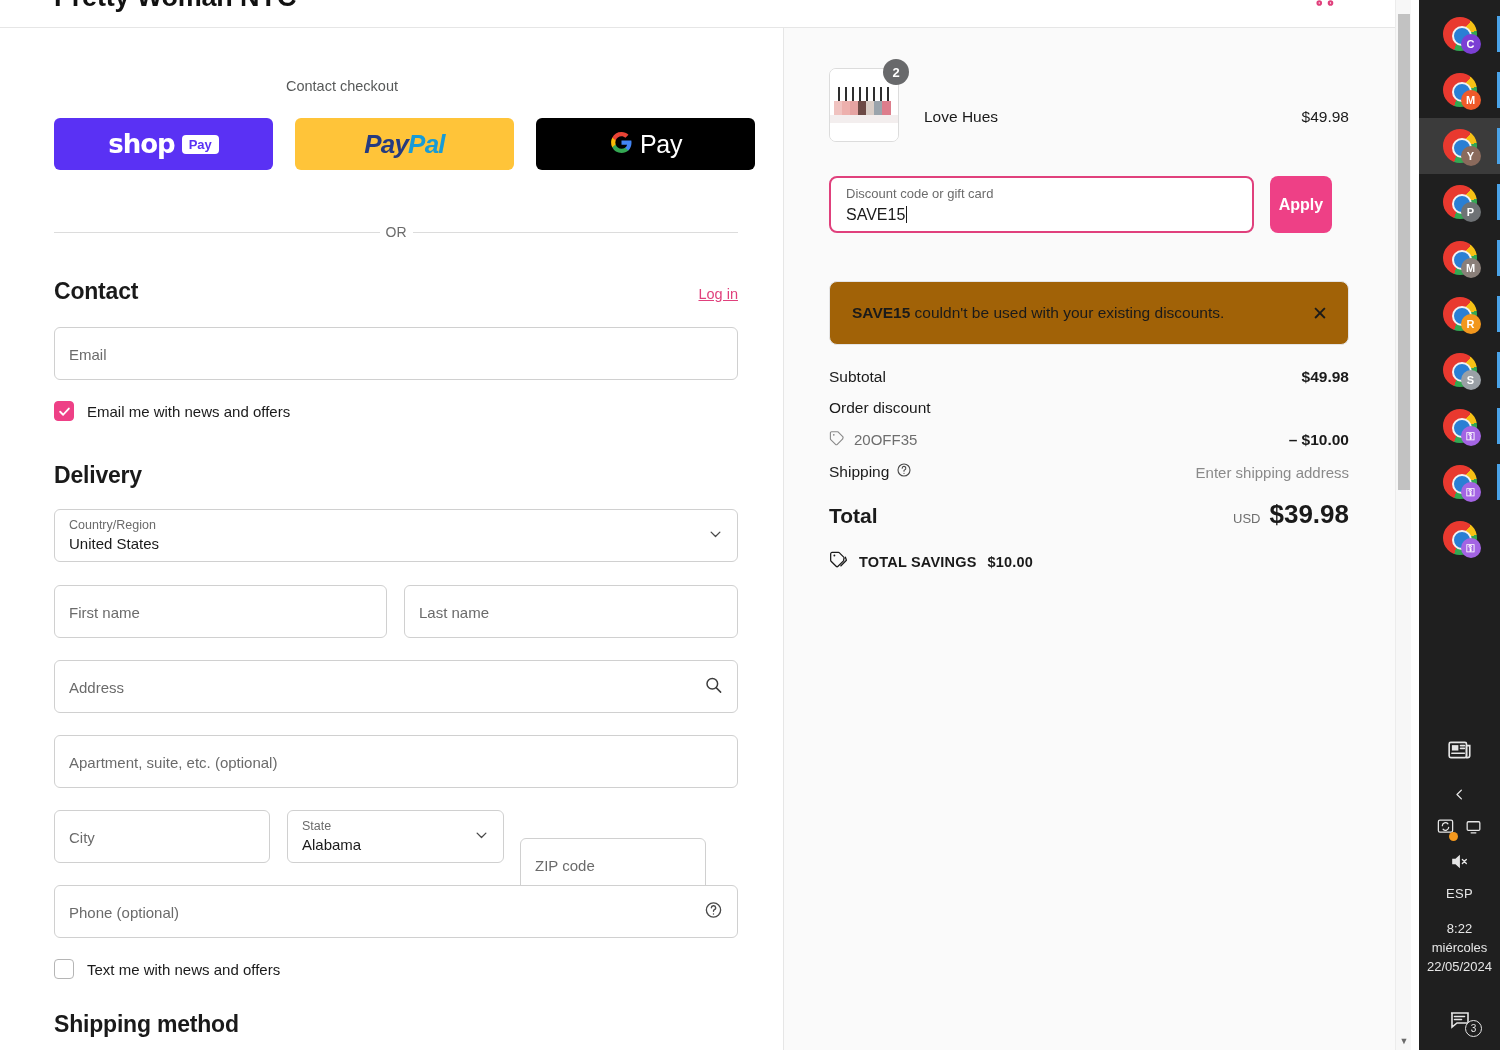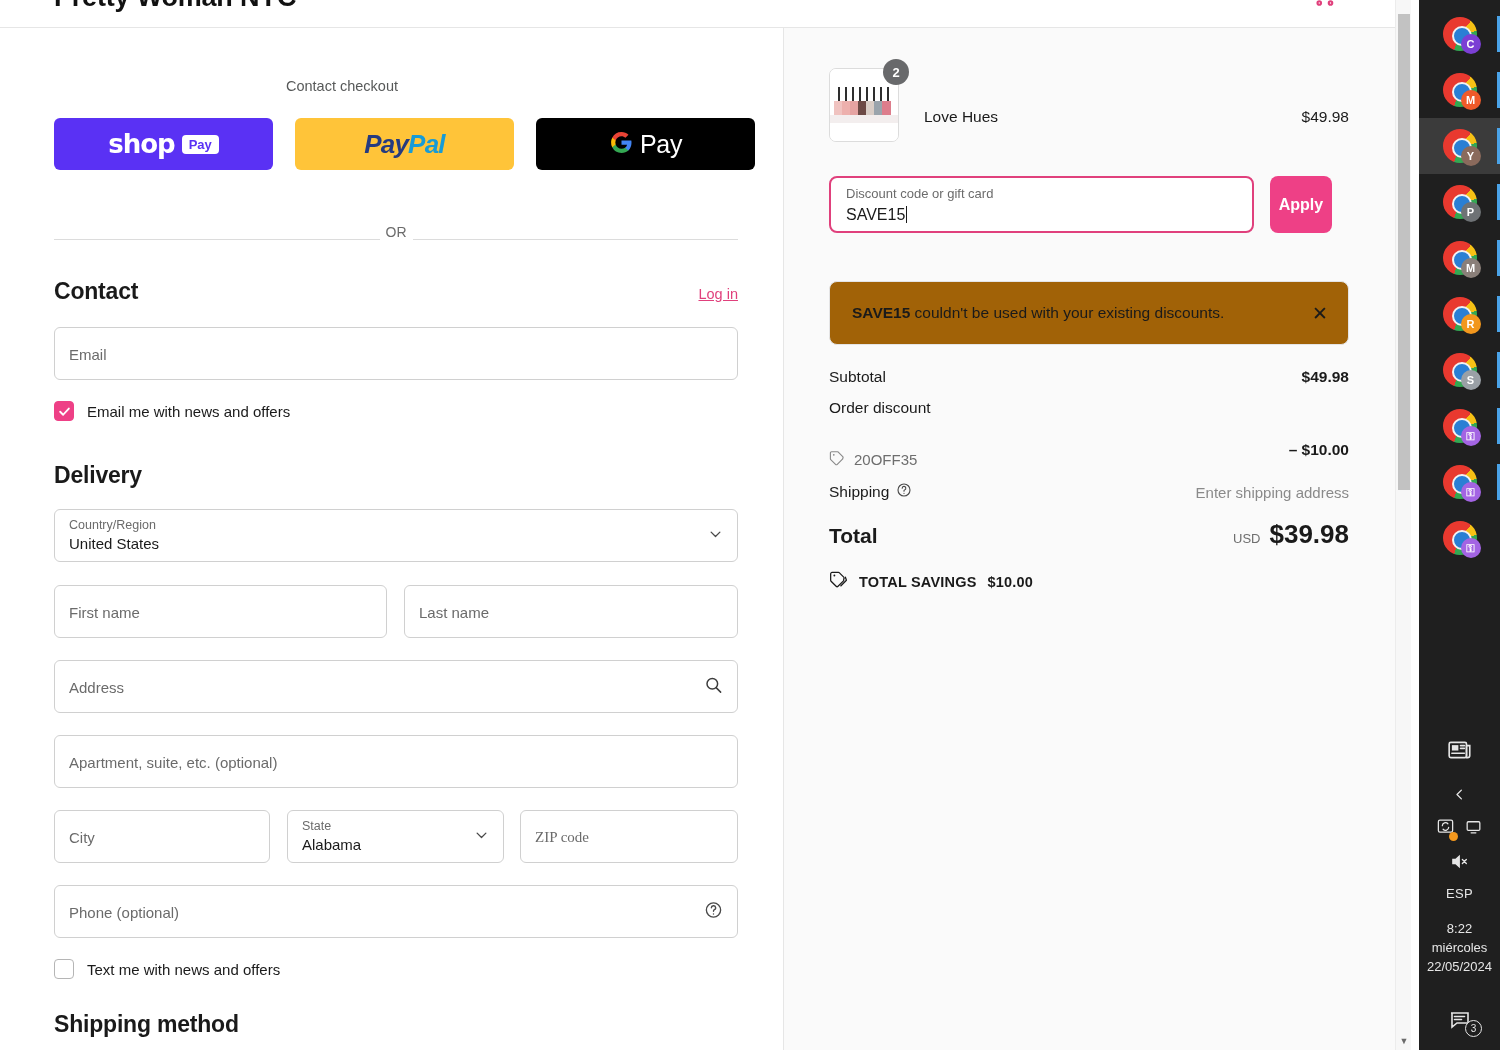--- a/index.html
+++ b/index.html
@@ -58,21 +58,21 @@
     border-radius:4px; padding:3px 7px; line-height:1;
   }
   .paypal-logo { font-size:26px; font-weight:bold; font-style:italic; letter-spacing:-0.8px; }
   .pp-pay { color:#253b80; }
   .pp-pal { color:#179bd7; }
   .gpay-logo { display:flex; align-items:center; gap:6px; }
   .gpay-word { color:#ffffff; font-size:25px; letter-spacing:-0.3px; }
 
   .or-divider {
     position: absolute; left: 54px; top: 196px; width: 684px;
-    display: flex; align-items: flex-end; gap: 6px;
+    display: flex; align-items: center; gap: 6px;
   }
   .or-line { flex: 1; height: 1px; background: #dcdcdc; }
   .or-text { font-size: 14px; color: #6b6b6b; }
 
   .section-h {
     font-size: 23px; font-weight: bold; color: #1a1a1a; letter-spacing: -0.2px;
   }
   .contact-head {
     position: absolute; left: 54px; top: 250px; width: 684px;
     display: flex; align-items: baseline; justify-content: space-between;
@@ -112,21 +112,21 @@
 
   .delivery-head { position: absolute; left: 54px; top: 434px; }
 
   .country-fld { left: 54px; top: 481px; width: 684px; }
   .first-fld { left: 54px; top: 557px; width: 333px; }
   .last-fld  { left: 404px; top: 557px; width: 334px; }
   .addr-fld  { left: 54px; top: 632px; width: 684px; }
   .apt-fld   { left: 54px; top: 707px; width: 684px; }
   .city-fld  { left: 54px; top: 782px; width: 216px; }
   .state-fld { left: 287px; top: 782px; width: 217px; }
-  .zip-fld   { left: 520px; top: 782px; width: 218px; font-family: Liberation Serif, serif; }
+  .zip-fld   { left: 520px; top: 810px; width: 186px; }
   .phone-fld { left: 54px; top: 857px; width: 684px; }
 
   .text-opt { left: 54px; top: 931px; }
   .ship-head { position: absolute; left: 54px; top: 983px; }
 
   
   .summary-col {
     position: absolute; left: 783px; top: 28px; width: 627px; height: 1022px;
     background: #fafafa; border-left: 1px solid #e6e6e6;
   }
@@ -176,21 +176,21 @@
     position: absolute; right: 20px; top: 50%; transform: translateY(-50%);
     font-size: 19px; color: #1a1a1a; cursor: pointer; line-height: 1;
   }
 
   .totals { position: absolute; left: 45px; top: 340px; width: 520px; }
   .trow { display: flex; justify-content: space-between; align-items: center; margin-bottom: 13px; }
   .tlabel { font-size: 15.5px; color: #1a1a1a; }
   .tval { font-size: 15.5px; color: #1a1a1a; font-weight: bold; }
   .tval-plain { font-size: 15.5px; color: #1a1a1a; }
   .code-row { color: #6e6e6e; }
-  .code-left { display: flex; align-items: center; gap: 9px; font-size: 15px; color: #6e6e6e; margin-top: 20px; }
+  .code-left { display: flex; align-items: center; gap: 9px; font-size: 15px; color: #6e6e6e; }
   .muted { color: #8a8a8a; font-size: 15px; }
   .ship-left { display: flex; align-items: center; gap: 7px; }
   .total-row { margin-top: 17px; align-items: baseline; }
   .total-lbl { font-size: 21px; font-weight: bold; color: #1a1a1a; }
   .total-right { display: flex; align-items: baseline; gap: 9px; }
   .usd { font-size: 13px; color: #6e6e6e; }
   .total-amt { font-size: 26px; font-weight: bold; color: #1a1a1a; }
   .savings-row { display: flex; align-items: center; gap: 11px; margin-top: 20px; }
   .savings-text { font-size: 14.5px; font-weight: bold; color: #1a1a1a; letter-spacing: 0.2px; }
 

